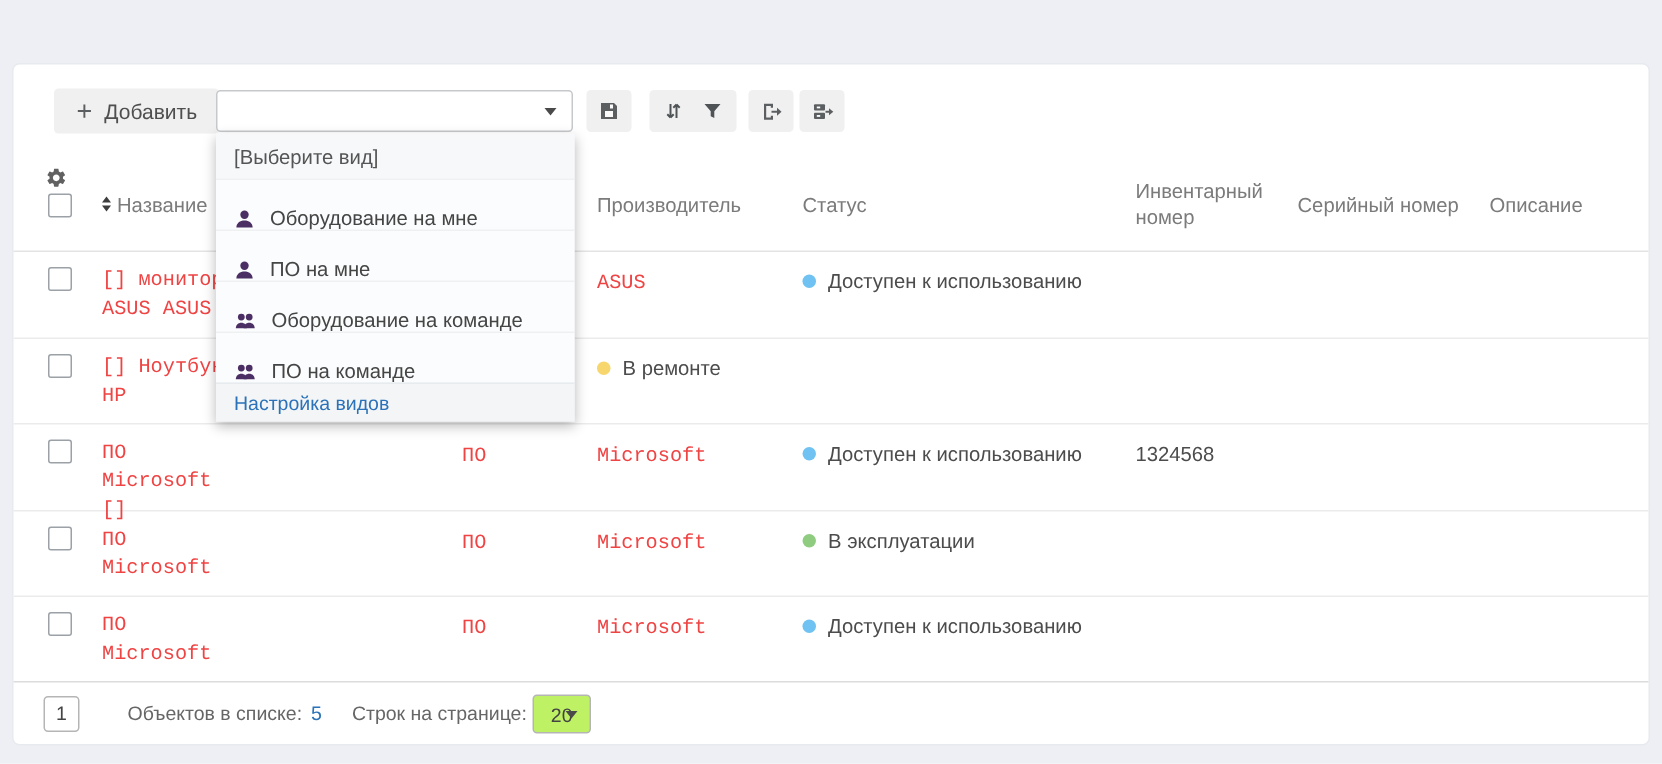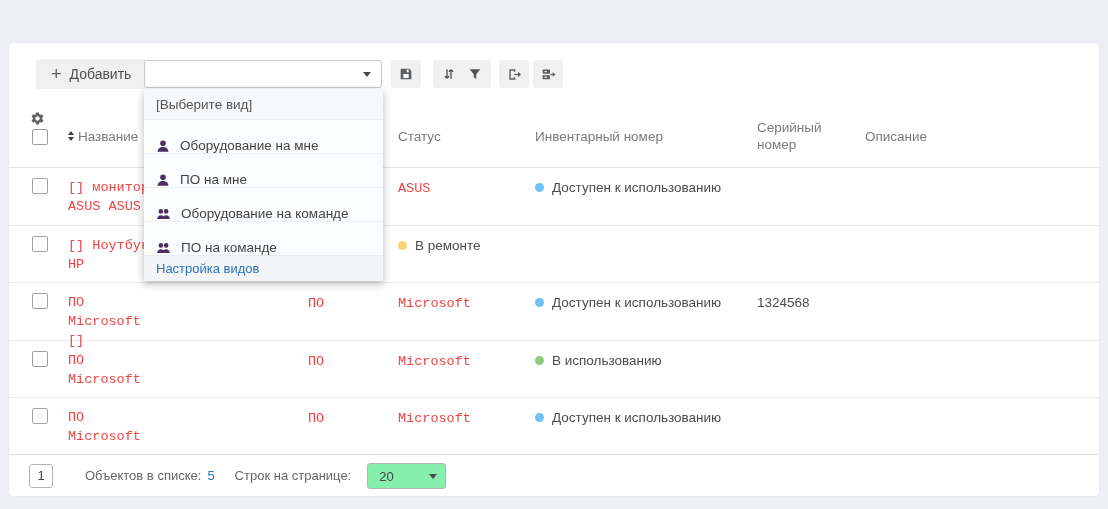--- a/index.html
+++ b/index.html
@@ -63,22 +63,22 @@
   .td-status .stxt { padding-top:10px; }
 
   
   .cfooter { position:absolute; left:0; right:0; bottom:0; height:42px; border-top:1px solid #dcdcdc;
     display:flex; align-items:center; font-size:13px; color:#666; }
   .pagebox { margin-left:20px; width:24px; height:24px; border:1px solid #b5b5b5; border-radius:3px;
     display:flex; align-items:center; justify-content:center; color:#444; background:#fff; cursor:pointer; }
   .lbl-objects { margin-left:32px; }
   .count { margin-left:6px; color:#2b72b8; }
   .lbl-rows { margin-left:20px; }
-  .select { margin-left:16px; position:relative; width:79px; height:26px; border:1px solid #b5b5b5;
-    border-radius:3px; background:#86efac; cursor:pointer; }
+  .select { margin-left:4px; position:relative; width:39px; height:26px; border:1px solid #b5b5b5;
+    border-radius:3px; background:#bef264; cursor:pointer; }
   .select .val { position:absolute; left:11px; top:5px; color:#444; }
   .select .caret { position:absolute; right:8px; top:10px; }
 </style>
 </head>
 <body>
 
 <div class="page-title">Все активы</div>
 
 <div class="card">
 
@@ -183,20 +183,21 @@
         <span class="cb"></span>
       </div>
       <div class="th th-name">
         <span class="sortcol">
           <span class="tri-up"></span>
             <span class="tri-dn"></span>
         </span>
         <span>Название</span>
       </div>
       <div class="th"></div>
+      <div class="th">Производитель</div>
       <div class="th">Статус</div>
       <div class="th">Инвентарный номер</div>
       <div class="th">Серийный номер</div>
       <div class="th">Описание</div>
     </div>
 
     <div class="row grid">
       <div class="td td-check"><span class="cb"></span></div>
       <div class="td td-name"><a>[] монитор ASUS ASUS</a></div>
       <div class="td td-type"><a></a></div>
@@ -237,21 +238,21 @@
       <div class="td"></div>
     </div>
 
     <div class="row grid">
       <div class="td td-check"><span class="cb"></span></div>
       <div class="td td-name"><a>ПО Microsoft</a></div>
       <div class="td td-type"><a>ПО</a></div>
       <div class="td"><a>Microsoft</a></div>
       <div class="td td-status">
         <span class="dot" style="background-color: rgb(144, 204, 128);"></span>
-        <span class="stxt">В использованию</span>
+        <span class="stxt">В эксплуатации</span>
       </div>
       <div class="td"></div>
       <div class="td"></div>
       <div class="td"></div>
     </div>
 
     <div class="row grid">
       <div class="td td-check"><span class="cb"></span></div>
       <div class="td td-name"><a>ПО Microsoft</a></div>
       <div class="td td-type"><a>ПО</a></div>

